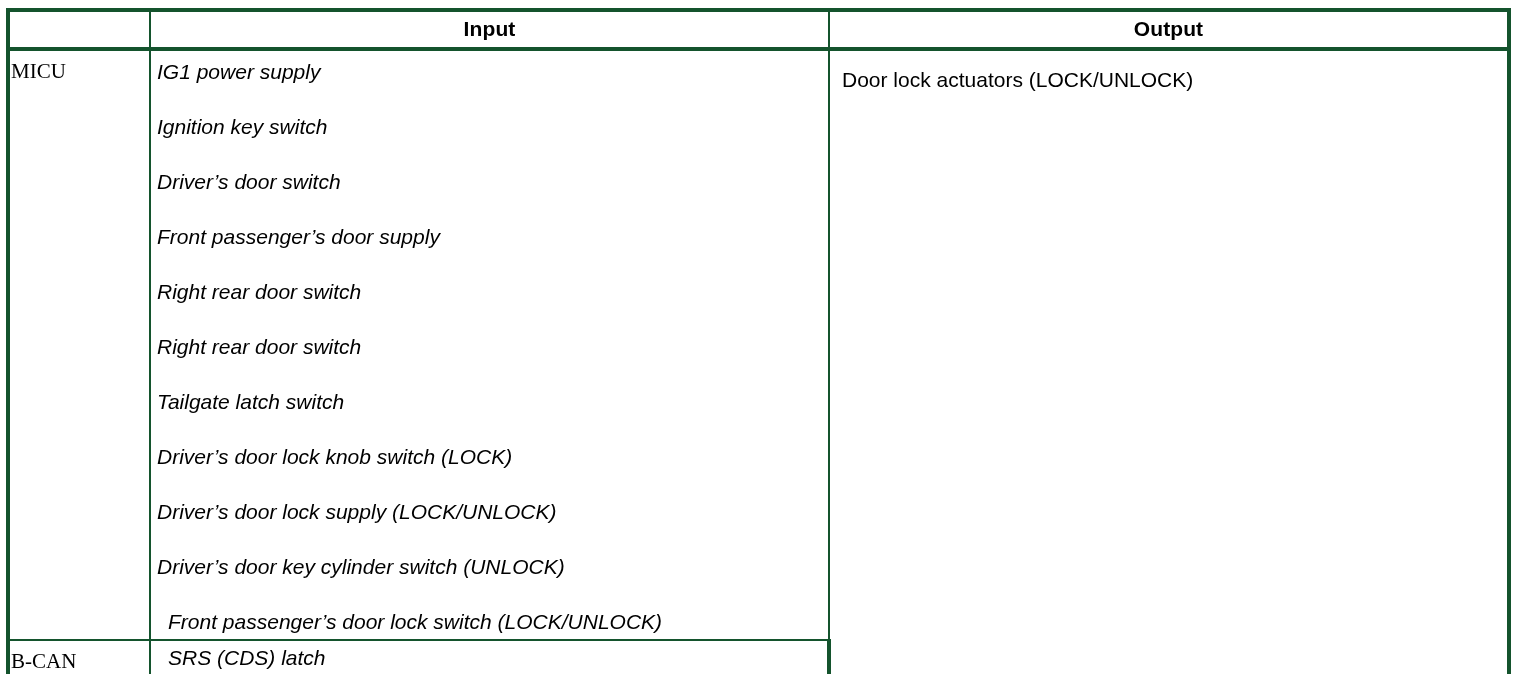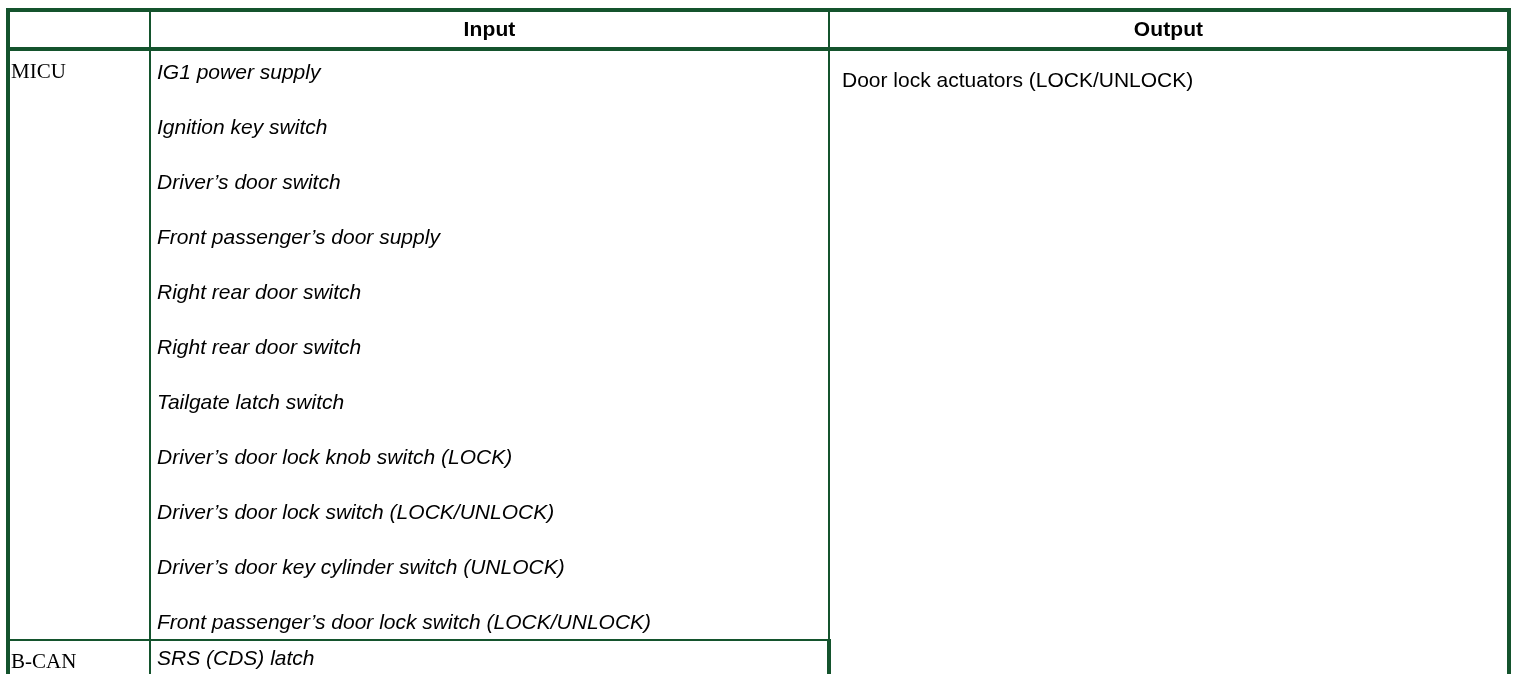--- a/index.html
+++ b/index.html
@@ -114,20 +114,21 @@
   }
   .signal-list li {
     font-size: 21px;
     line-height: 25px;
     margin: 0 0 30px 0;
     white-space: nowrap;
     font-style: italic;
   }
   .signal-list li:last-child {
     margin-bottom: 0;
+    margin-left: 11px;
   }
   .input-cell.short .signal-list li {
     margin-bottom: 0;
   }
 
   .output-cell .output-list {
     margin: 8px;
     padding: 8px 0 0 3px;
     list-style: none;
   }
@@ -177,21 +178,21 @@
         <td class="input-cell">
           <ul class="signal-list">
             <li>IG1 power supply</li>
             <li>Ignition key switch</li>
             <li>Driver’s door switch</li>
             <li>Front passenger’s door supply</li>
             <li>Right rear door switch</li>
             <li>Right rear door switch</li>
             <li>Tailgate latch switch</li>
             <li>Driver’s door lock knob switch (LOCK)</li>
-            <li>Driver’s door lock switch (LOCK/UNLOCK)</li>
+            <li>Driver’s door lock supply (LOCK/UNLOCK)</li>
             <li>Driver’s door key cylinder switch (UNLOCK)</li>
             <li>Front passenger’s door lock switch (LOCK/UNLOCK)</li>
           </ul>
         </td>
 
         <td class="output-cell" rowspan="2">
           <ul class="output-list">
             <li>Door lock actuators (LOCK/UNLOCK)</li>
           </ul>
         </td>

